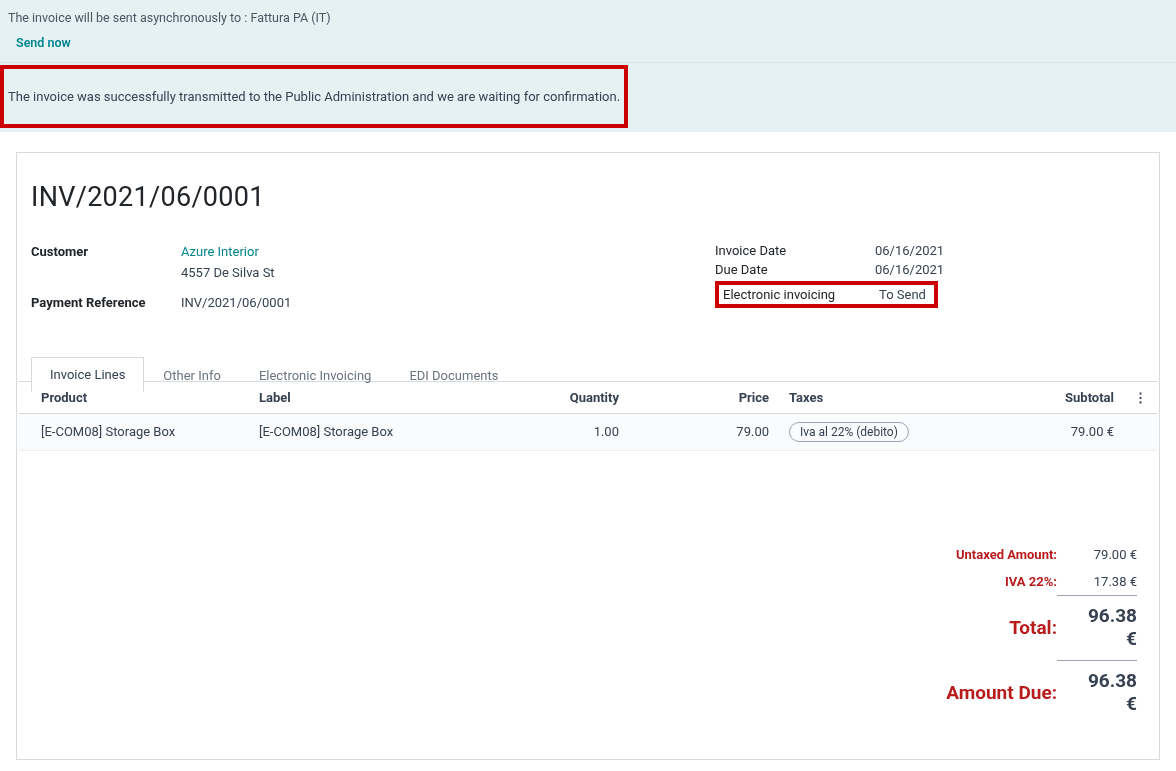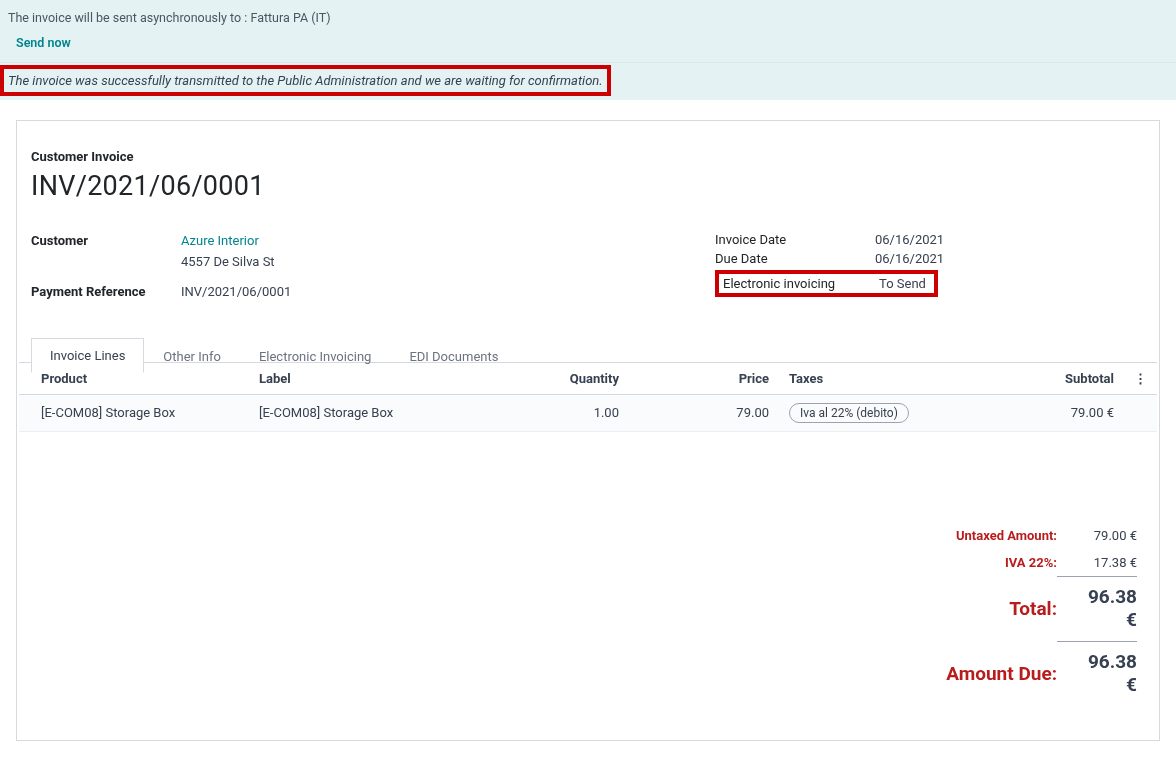--- a/index.html
+++ b/index.html
@@ -28,24 +28,23 @@
   }
   .highlight-box, .highlight-box2 {
     border: 4px solid #cc0000;
     padding: 0;
   }
   .highlight-box {
     display: inline-block;
   }
   .highlight-box span {
     display: inline-block;
-    padding: 4px 4px;
-    color: #374151;
-    font-size: 13px;
-    font-style: italic;
+    padding: 20px 4px;
+    color: #374151;
+    font-size: 13px;
   }
   .confirm-row {
     background: #e4f2f3;
     padding: 2px 0 4px 0;
     margin-top: 0;
   }
   .card {
     margin: 20px 16px 20px 16px;
     border: 1px solid #d6d9dd;
     background: #fff;
@@ -62,21 +61,21 @@
     color: #212529;
     font-size: 27px;
     font-weight: 400;
     margin-bottom: 28px;
     letter-spacing: 0.3px;
   }
   .two-col {
     display: flex;
     justify-content: center;
     gap: 54px;
-    margin-bottom: 24px;
+    margin-bottom: 32px;
   }
   .left-col { flex: 1; }
   .right-col { width: 430px; }
   .field-row {
     display: flex;
     align-items: baseline;
     line-height: 1.7;
     font-size: 13px;
   }
   .field-label {
@@ -174,21 +173,20 @@
 </div>
 
 <div class="confirm-row">
   <div class="highlight-box">
     <span>The invoice was successfully transmitted to the Public Administration and we are waiting for confirmation.</span>
   </div>
 </div>
 
 <div class="card">
   <div class="card-inner">
-    <div class="title-label">Customer Invoice</div>
     <div class="invoice-number">INV/2021/06/0001</div>
 
     <div class="two-col">
 
       <div class="left-col">
         <div class="field-row">
           <span class="field-label">Customer</span>
           <span class="field-val customer-link">Azure Interior</span>
         </div>
         <div class="addr">4557 De Silva St</div>

